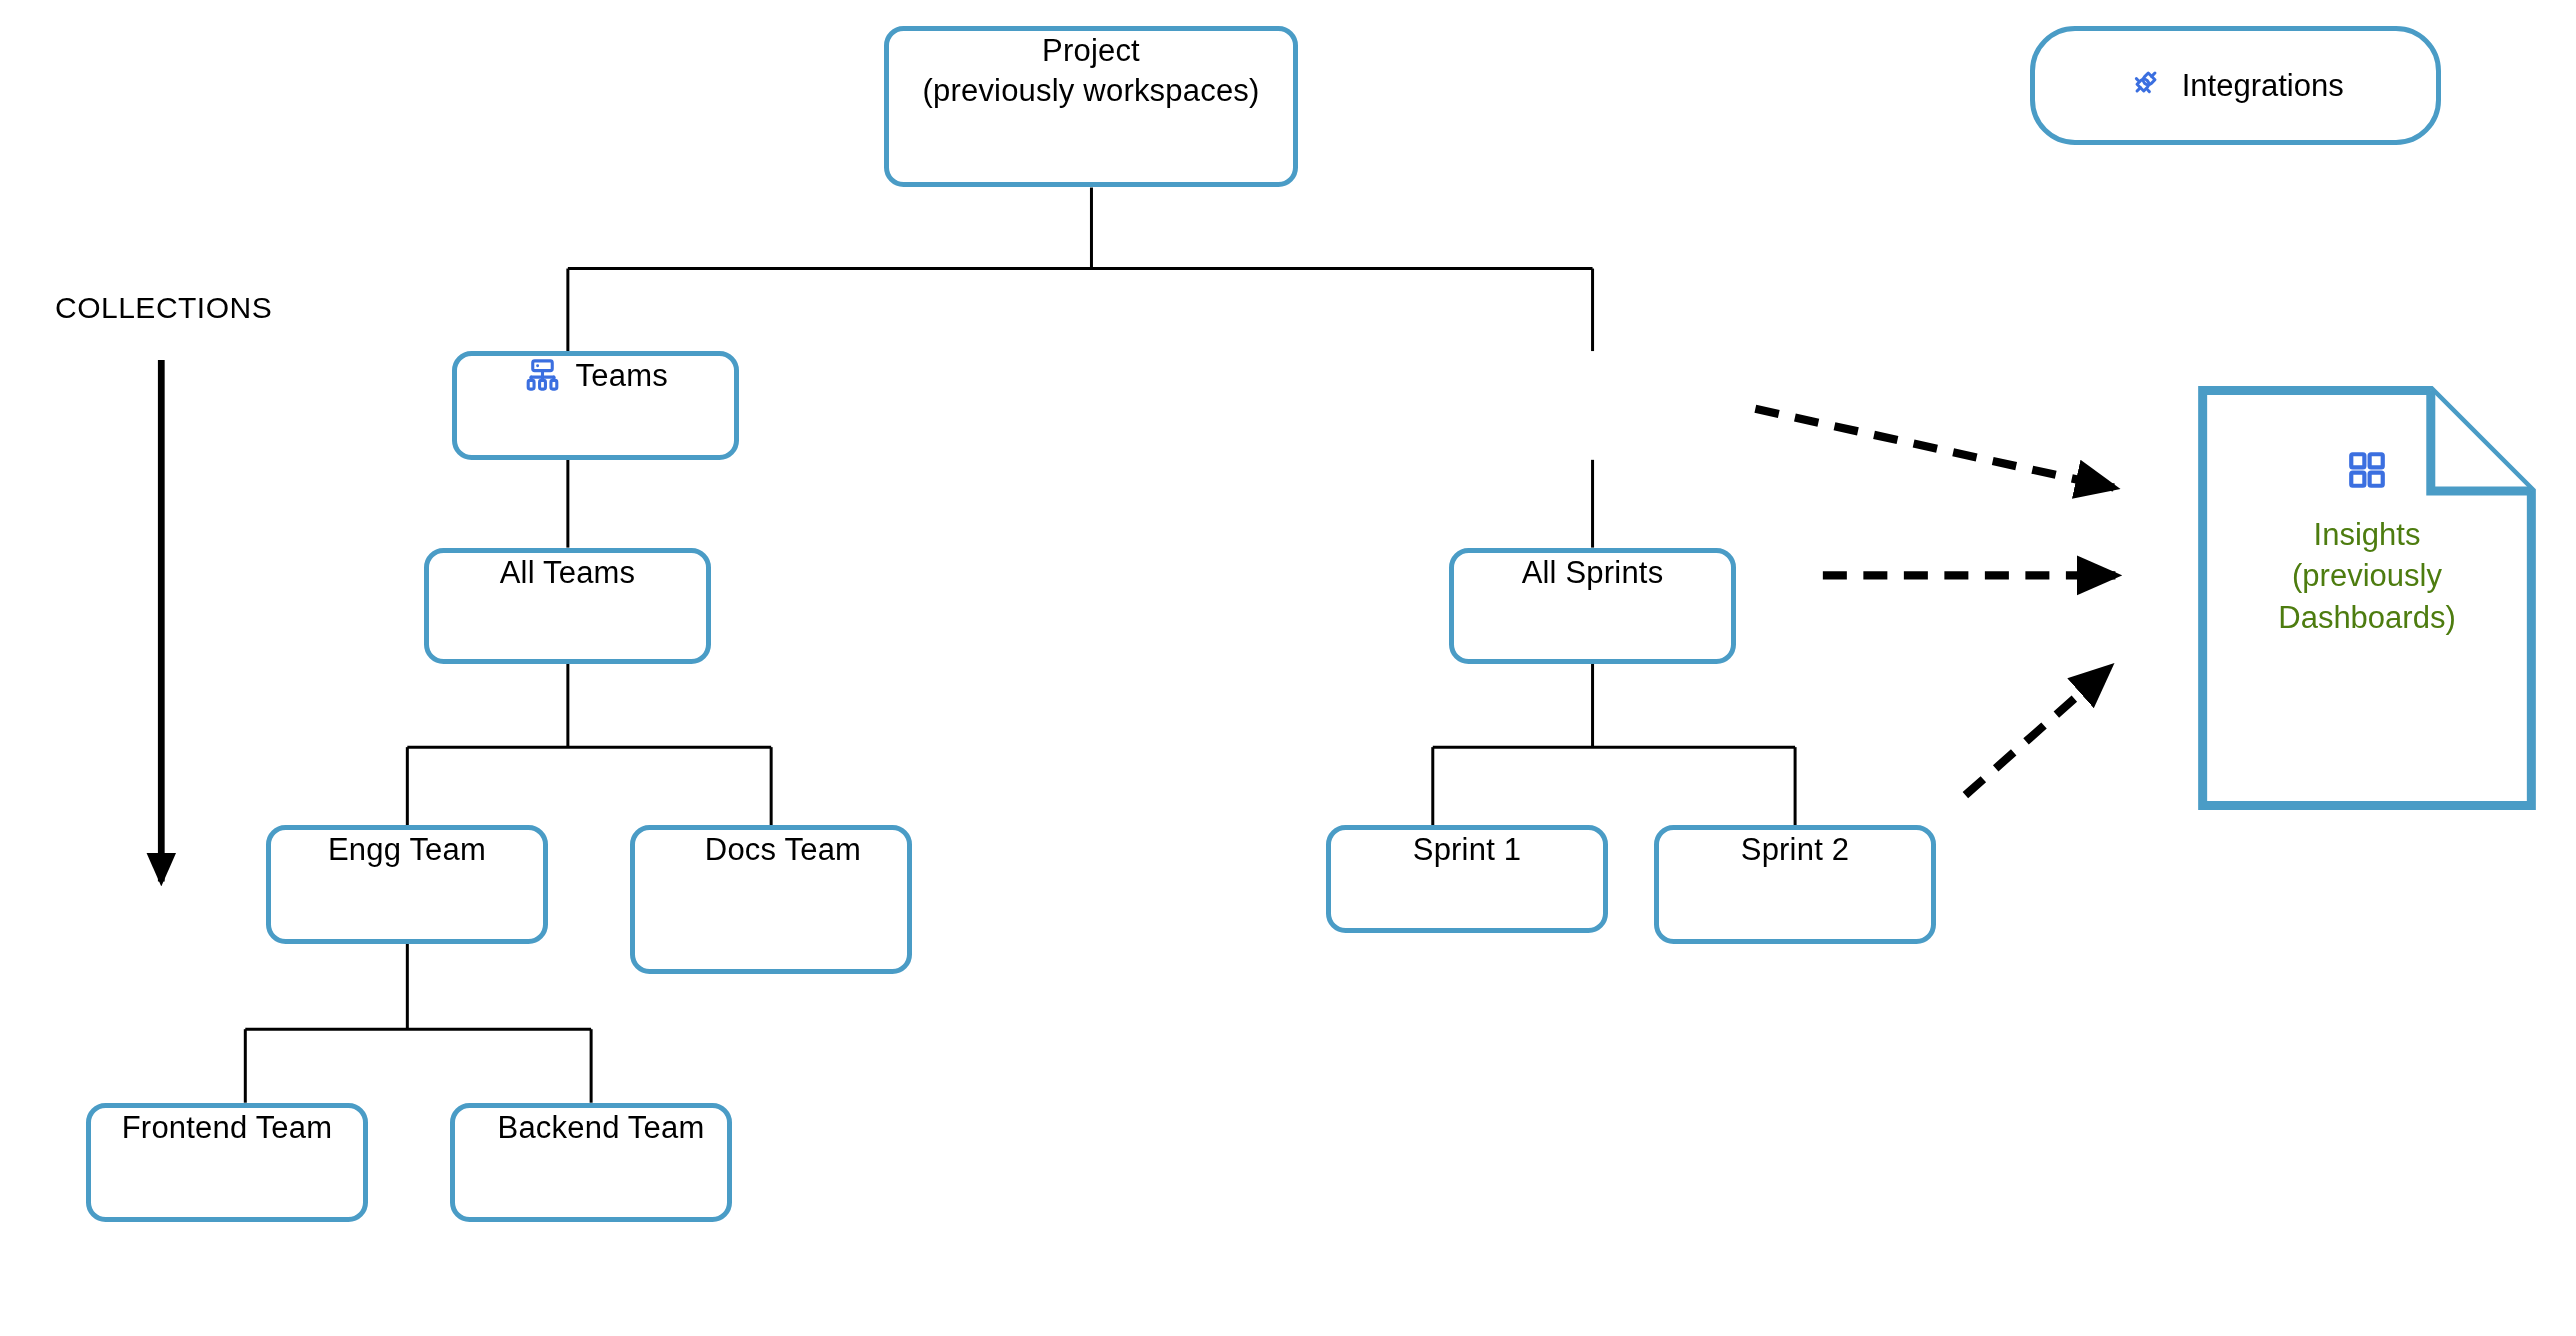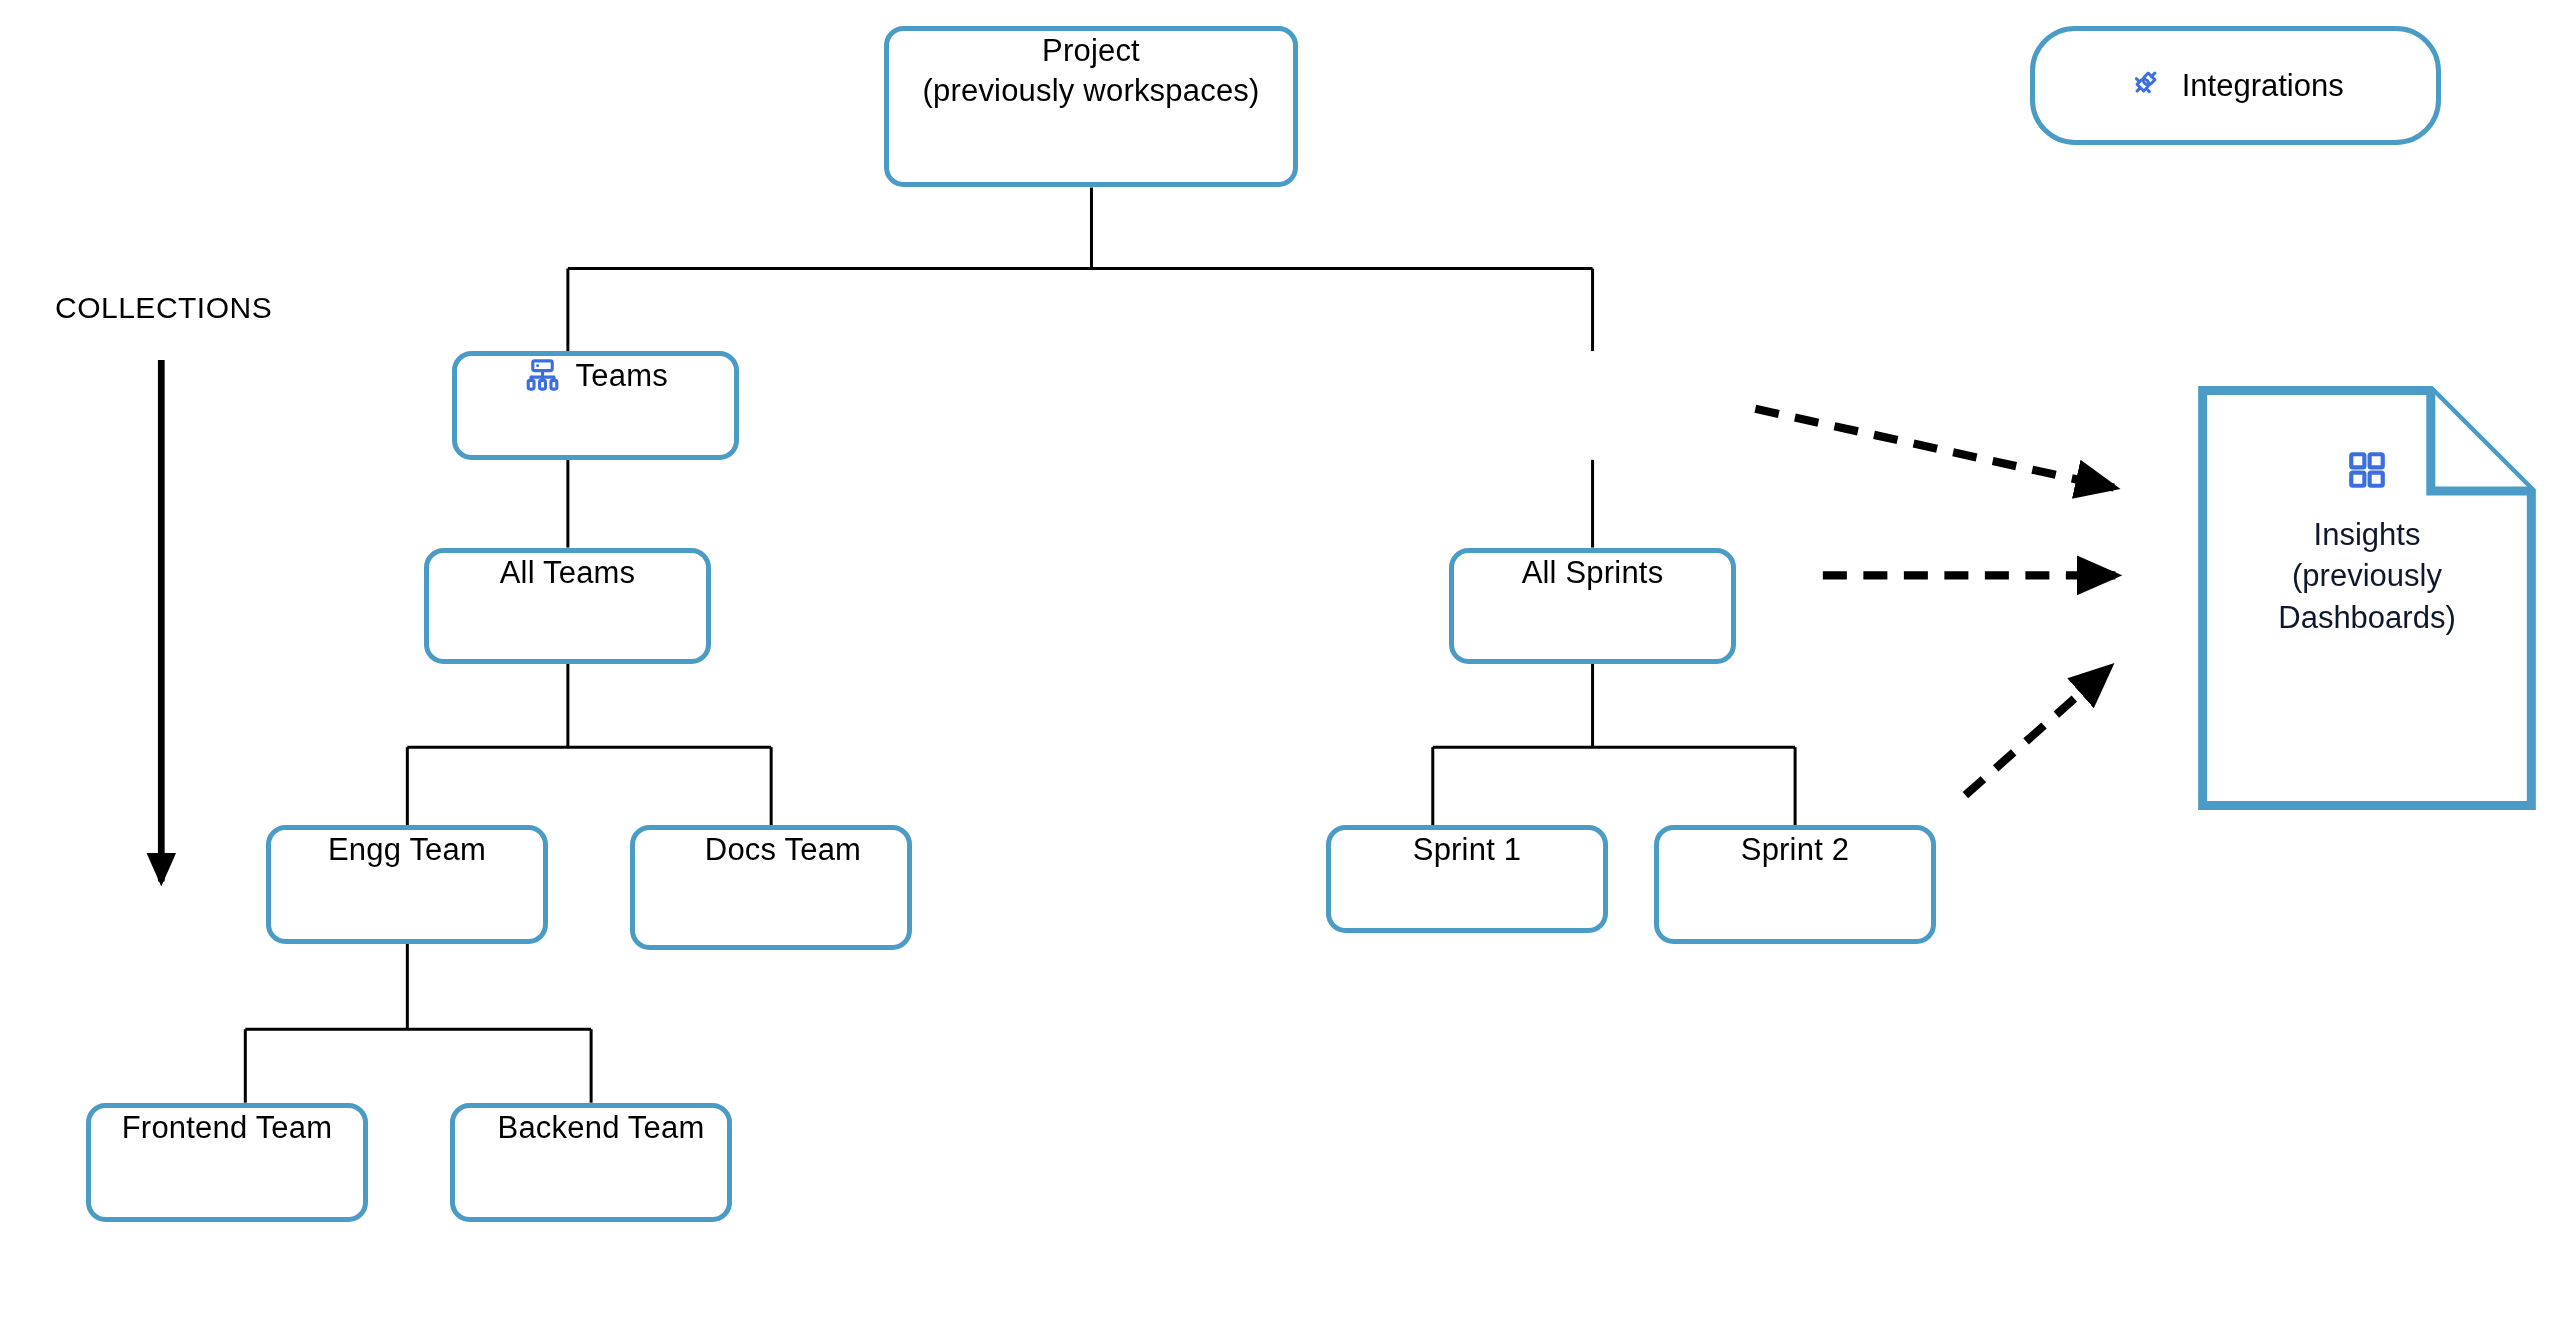--- a/index.html
+++ b/index.html
@@ -95,21 +95,21 @@
     flex-direction: column;
     align-items: center;
     justify-content: flex-start;
     padding-top: 63px;
     box-sizing: border-box;
     gap: 19.5px;
   }
   .doc-text {
     font-size: 31px;
     line-height: 1.34;
-    color: #0f172a;
+    color: #4d7c0f;
     text-align: center;
     white-space: pre-line;
   }
 </style>
 </head>
 <body>
 
 <div id="canvas">
 
   <svg id="edges" viewBox="0 0 3434 1781">
@@ -189,21 +189,21 @@
   </div>
 
   <div class="node" style="left:1449px; top:548px; width:287px; height:116px;">
     <span class="label">All Sprints</span>
   </div>
 
   <div class="node" style="left:266px; top:825px; width:282px; height:119px;">
     <span class="label">Engg Team</span>
   </div>
 
-  <div class="node" style="left:630px; top:825px; width:282px; height:125px;padding-left:24px;">
+  <div class="node" style="left:630px; top:825px; width:282px; height:149px;padding-left:24px;">
     <span class="label">Docs Team</span>
   </div>
 
   <div class="node" style="left:1292px; top:825px; width:282px; height:108px;margin-left:34px;">
     <span class="label">Sprint 1</span>
   </div>
 
   <div class="node" style="left:1654px; top:825px; width:282px; height:119px;">
     <span class="label">Sprint 2</span>
   </div>

